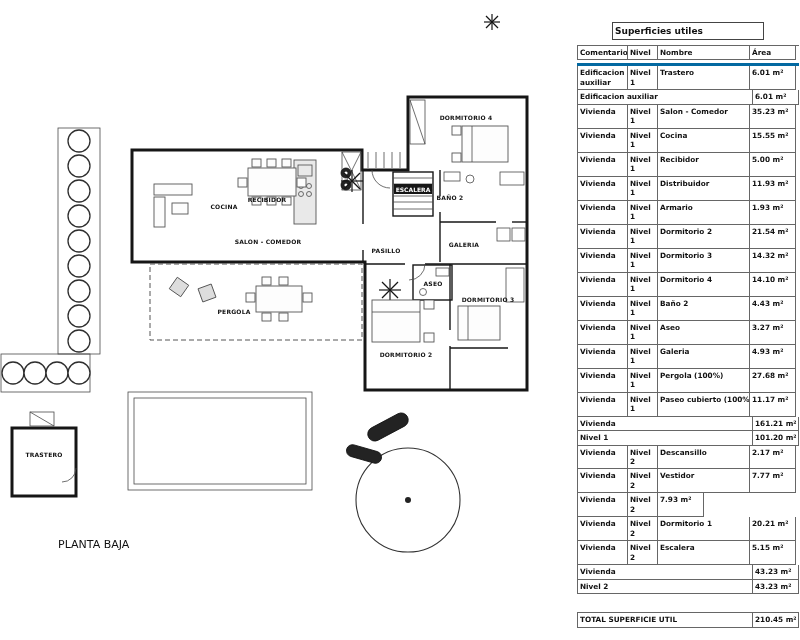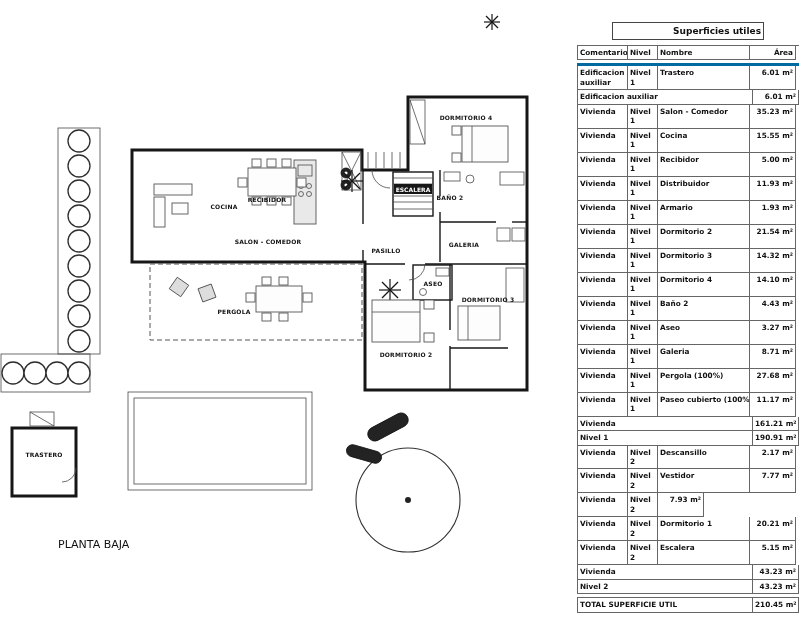--- a/index.html
+++ b/index.html
@@ -15,30 +15,30 @@
   .furn{fill:#fdfdfd;stroke:#555;stroke-width:0.9}
   .bush{fill:#fff;stroke:#2e2e2e;stroke-width:1.3}
   .dark{fill:#232323;stroke:#111;stroke-width:0.8}
   .plant{stroke:#161616;stroke-width:1.2}
   text.rl{font:bold 6px "DejaVu Sans",sans-serif;fill:#111;text-anchor:middle;letter-spacing:.2px}
   text.rlw{font:bold 6px "DejaVu Sans",sans-serif;fill:#fff;text-anchor:middle}
   text.big{font:11px "DejaVu Sans",sans-serif;fill:#111}
 
   
   .panel{position:absolute;left:577px;top:22px;width:222px}
-  .ttl{width:146px;margin:0 auto 5px;border:1px solid #444;text-align:right;
+  .ttl{width:146px;margin:0 auto 5px;border:1px solid #444;text-align:left;
        font-size:9px;font-weight:bold;padding:3px 2px;background:#fff}
   .trow{display:flex;border-left:1px solid #666;background:#fff}
   .trow>span{border-right:1px solid #666;border-bottom:1px solid #666;padding:2px 2px;
              font-size:7.3px;font-weight:bold;box-sizing:border-box;line-height:1.3;overflow:hidden}
   .hrow{border-top:1px solid #666;margin-bottom:3px}
   .tbody{border-top:3px solid #0369a1}
-  .c1{width:50px}.c2{width:30px}.c3{width:92px;white-space:nowrap}.c4{width:46px;text-align:right;white-space:nowrap}
+  .c1{width:50px}.c2{width:30px}.c3{width:92px;white-space:nowrap}.c4{width:46px;text-align:left;white-space:nowrap}
   .sub .c1,.total .c1{flex:1;white-space:normal}
-  .total{margin-top:3px;border-top:1px solid #666}
+  .total{margin-top:18px;border-top:1px solid #666}
 </style>
 </head>
 <body>
 
 <div class="stage">
 
   <svg width="577" height="640" viewBox="0 0 577 640">
 
     <g>
       <rect x="58" y="128" width="42" height="226" class="thin"></rect>
@@ -321,21 +321,21 @@
           <div class="trow">
             <span class="c1">Vivienda</span>
             <span class="c2">Nivel 1</span>
             <span class="c3">Aseo</span>
             <span class="c4">3.27 m²</span>
           </div>
           <div class="trow">
             <span class="c1">Vivienda</span>
             <span class="c2">Nivel 1</span>
             <span class="c3">Galeria</span>
-            <span class="c4">8.71 m²</span>
+            <span class="c4">4.93 m²</span>
           </div>
           <div class="trow">
             <span class="c1">Vivienda</span>
             <span class="c2">Nivel 1</span>
             <span class="c3">Pergola (100%)</span>
             <span class="c4">27.68 m²</span>
           </div>
           <div class="trow">
             <span class="c1">Vivienda</span>
             <span class="c2">Nivel 1</span>
@@ -343,21 +343,21 @@
             <span class="c4">11.17 m²</span>
           </div>
           <div class="trow sub">
             <span class="c1">Vivienda</span>
 
             <span class="c4">161.21 m²</span>
           </div>
           <div class="trow sub">
             <span class="c1">Nivel 1</span>
 
-            <span class="c4">190.91 m²</span>
+            <span class="c4">101.20 m²</span>
           </div>
           <div class="trow">
             <span class="c1">Vivienda</span>
             <span class="c2">Nivel 2</span>
             <span class="c3">Descansillo</span>
             <span class="c4">2.17 m²</span>
           </div>
           <div class="trow">
             <span class="c1">Vivienda</span>
             <span class="c2">Nivel 2</span>

